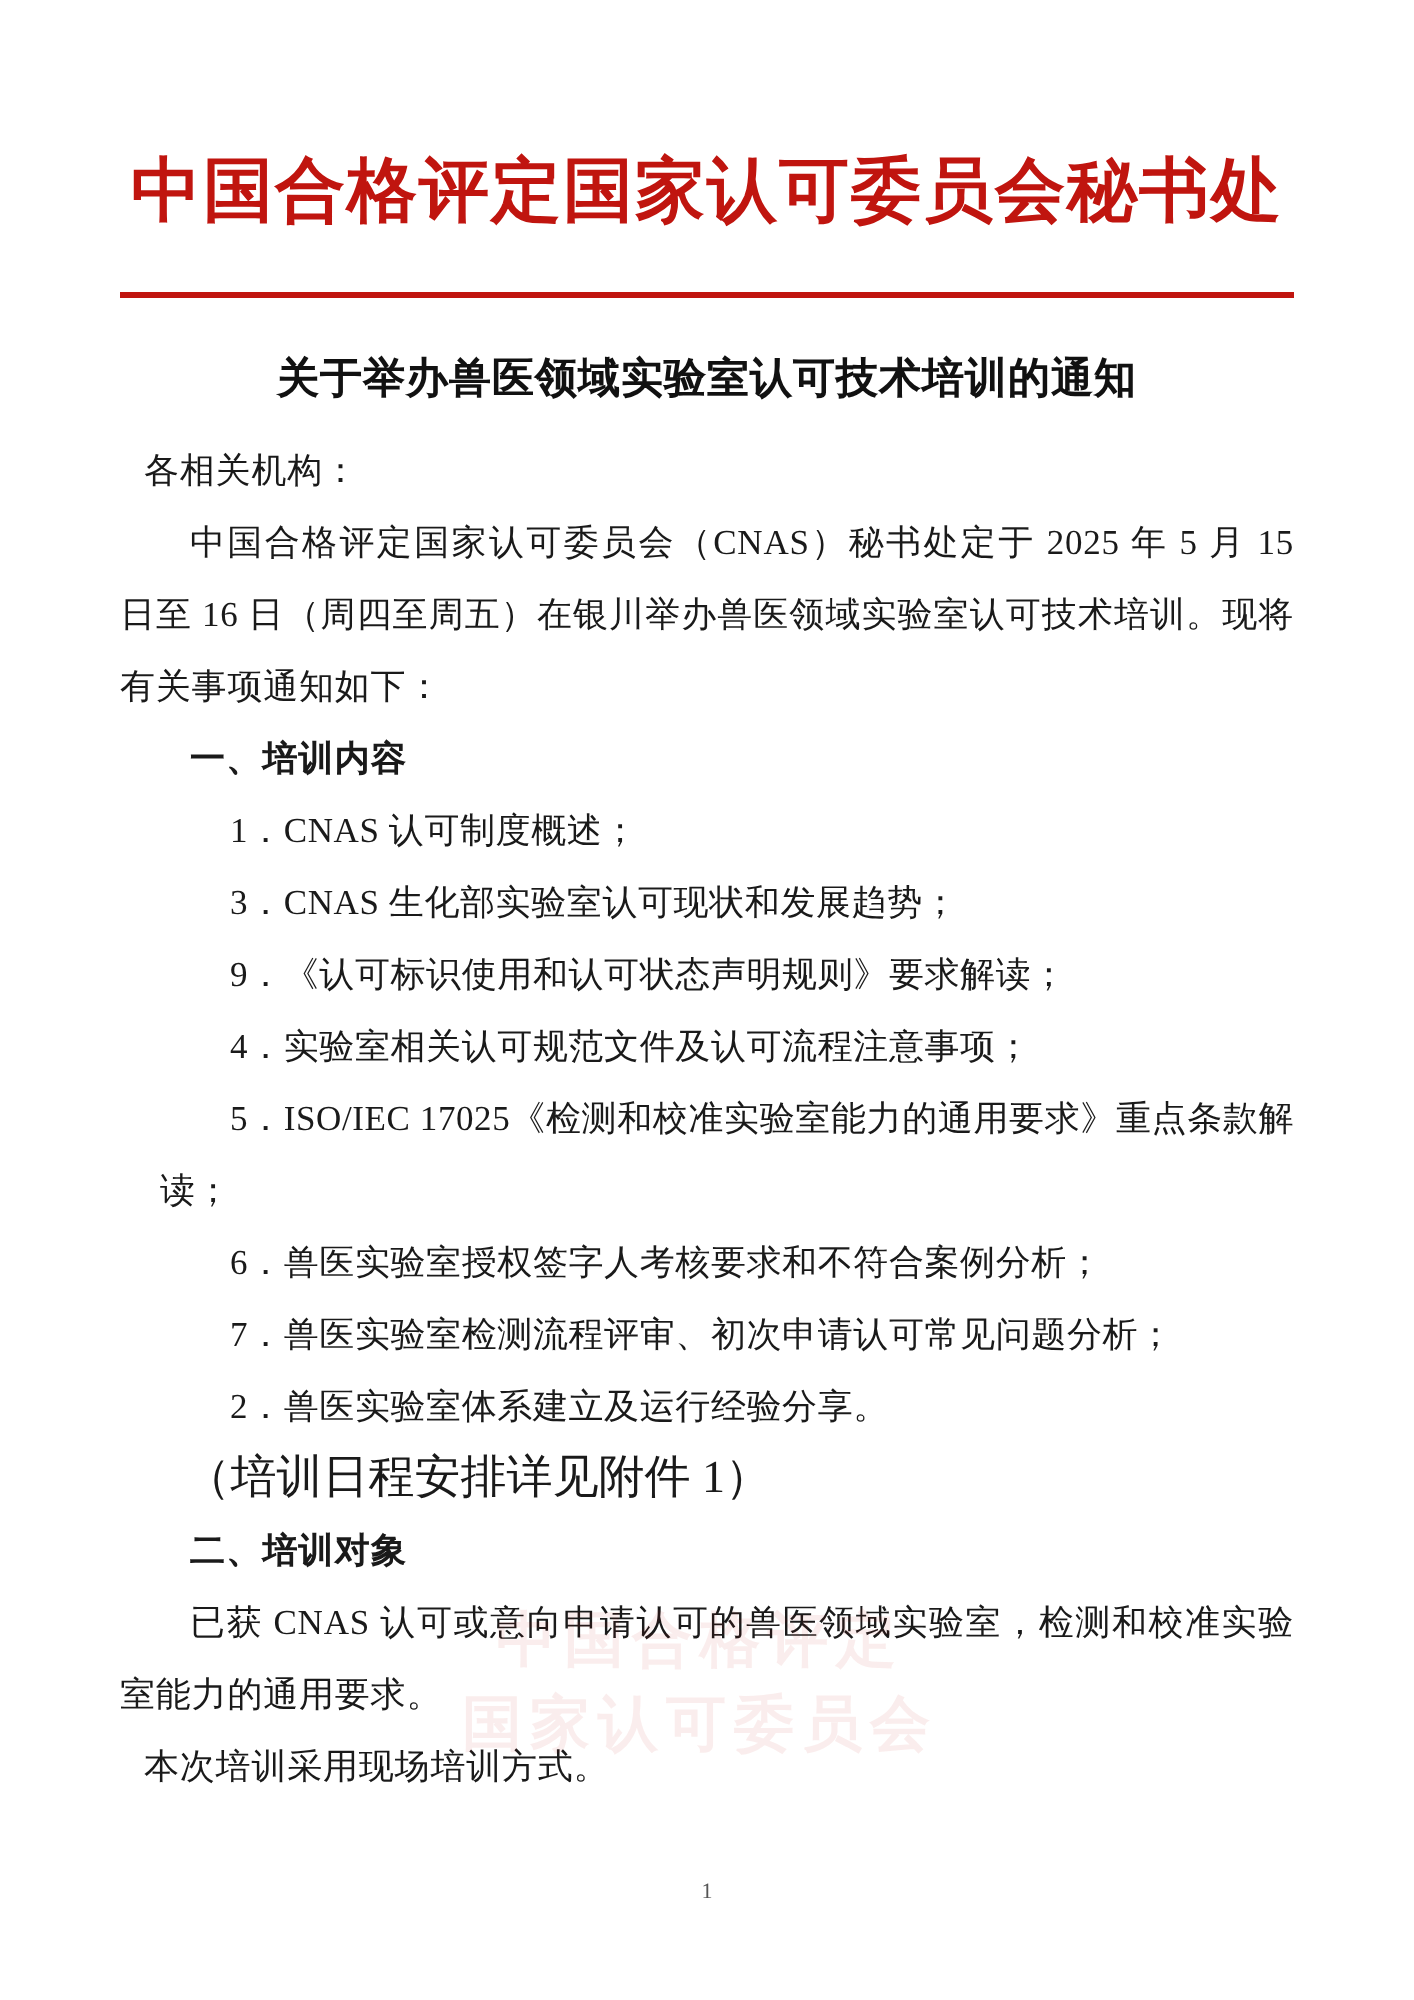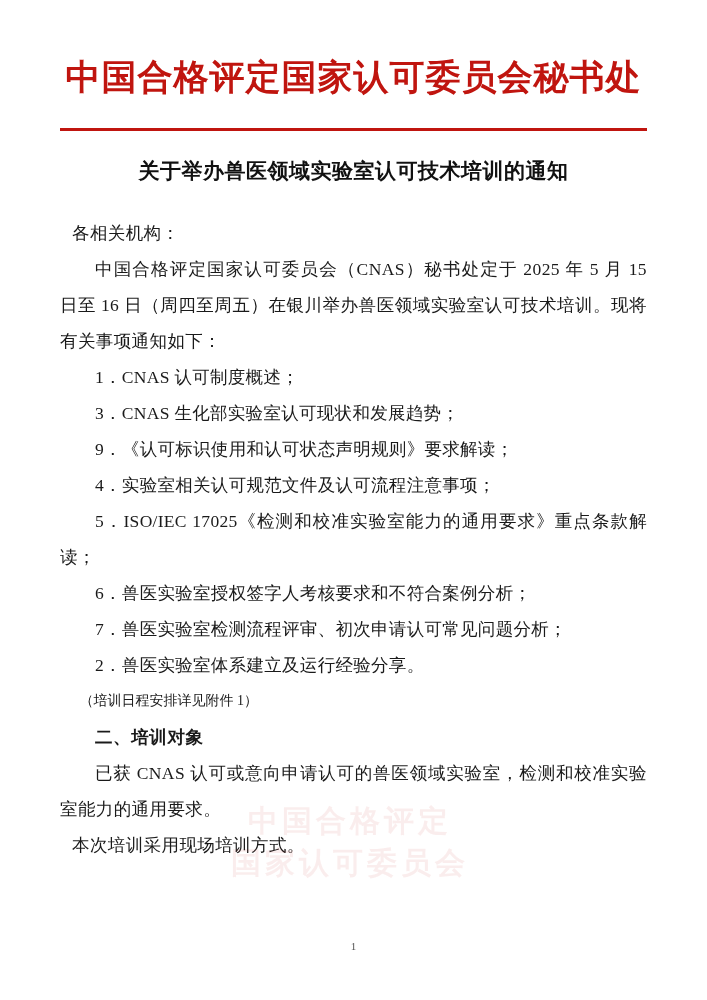--- a/index.html
+++ b/index.html
@@ -17,21 +17,21 @@
   }
   .page {
     position: relative;
     width: 707px;
     height: 1000px;
     box-sizing: border-box;
     padding: 0 60px;
   }
   .letterhead {
     text-align: center;
-    padding-top: 59px;
+    padding-top: 77px;
   }
   .letterhead-title {
     color: #c0150f;
     font-family: "Liberation Serif", "DejaVu Serif", serif;
     font-weight: bold;
     font-size: 35px;
     letter-spacing: 1px;
     line-height: 1.1;
     white-space: nowrap;
   }
@@ -40,21 +40,21 @@
     height: 3px;
     background: #c0150f;
     width: 100%;
   }
   .doc-title {
     text-align: center;
     font-weight: bold;
     font-size: 21px;
     letter-spacing: 0.5px;
     margin-top: 26px;
-    margin-bottom: 30px;
+    margin-bottom: 14px;
     color: #111;
   }
   .body-text {
     font-size: 17.5px;
     line-height: 36px;
     text-align: justify;
     letter-spacing: 0.4px;
   }
   .p-indent {
     text-indent: 2em;
@@ -69,27 +69,28 @@
     font-size: 17.5px;
     line-height: 36px;
     letter-spacing: 0.6px;
   }
   .list-item {
     text-indent: 2em;
     font-size: 17.5px;
     line-height: 36px;
     letter-spacing: 0.3px;
     text-align: justify;
+    margin-left: 20px;
   }
   .list-item.wrap {
     text-indent: 2em;
   }
   .note-line {
     text-indent: 1.4em;
-    font-size: 14px;
+    font-size: 23px;
     line-height: 36px;
   }
   .page-number {
     position: absolute;
     bottom: 48px;
     left: 0;
     width: 707px;
     text-align: center;
     font-size: 11px;
     color: #555;
@@ -122,20 +123,21 @@
     <div class="letterhead-title">中国合格评定国家认可委员会秘书处</div>
     <div class="letterhead-rule"></div>
   </div>
 
   <div class="doc-title">关于举办兽医领域实验室认可技术培训的通知</div>
 
   <div class="body-text p-flush">各相关机构：</div>
 
   <div class="body-text p-indent">中国合格评定国家认可委员会（CNAS）秘书处定于 2025 年 5 月 15 日至 16 日（周四至周五）在银川举办兽医领域实验室认可技术培训。现将有关事项通知如下：</div>
 
+  <div class="section-head">一、培训内容</div>
 
   <div class="list-item">1．CNAS 认可制度概述；</div>
   <div class="list-item">3．CNAS 生化部实验室认可现状和发展趋势；</div>
   <div class="list-item">9．《认可标识使用和认可状态声明规则》要求解读；</div>
   <div class="list-item">4．实验室相关认可规范文件及认可流程注意事项；</div>
   <div class="list-item wrap">5．ISO/IEC 17025《检测和校准实验室能力的通用要求》重点条款解读；</div>
   <div class="list-item">6．兽医实验室授权签字人考核要求和不符合案例分析；</div>
   <div class="list-item">7．兽医实验室检测流程评审、初次申请认可常见问题分析；</div>
   <div class="list-item">2．兽医实验室体系建立及运行经验分享。</div>
 

